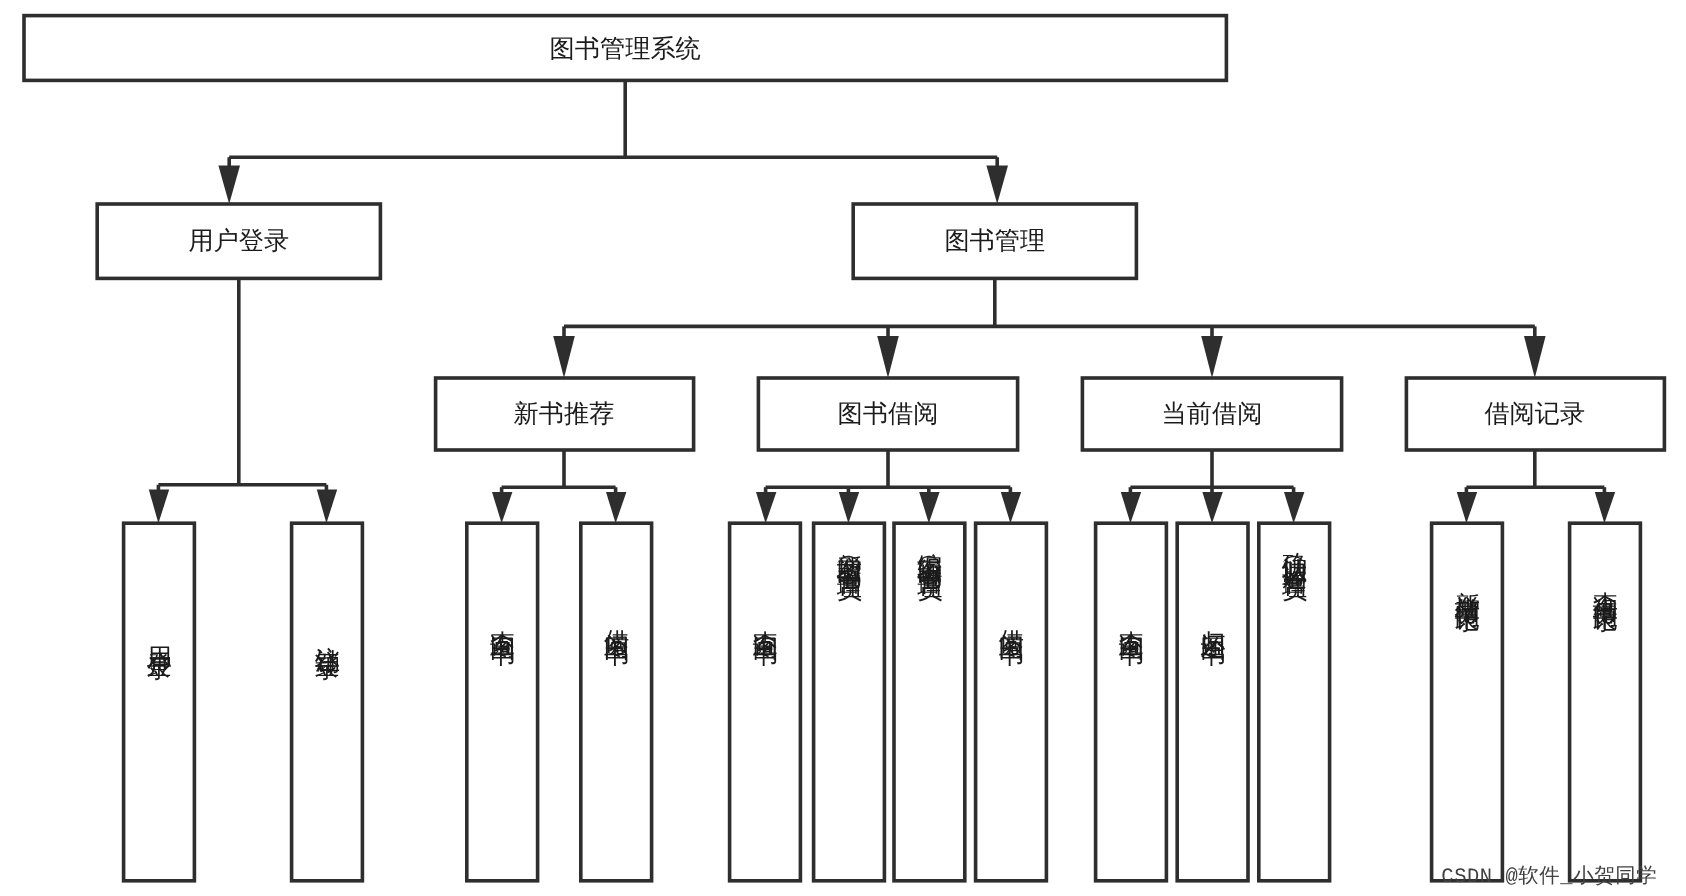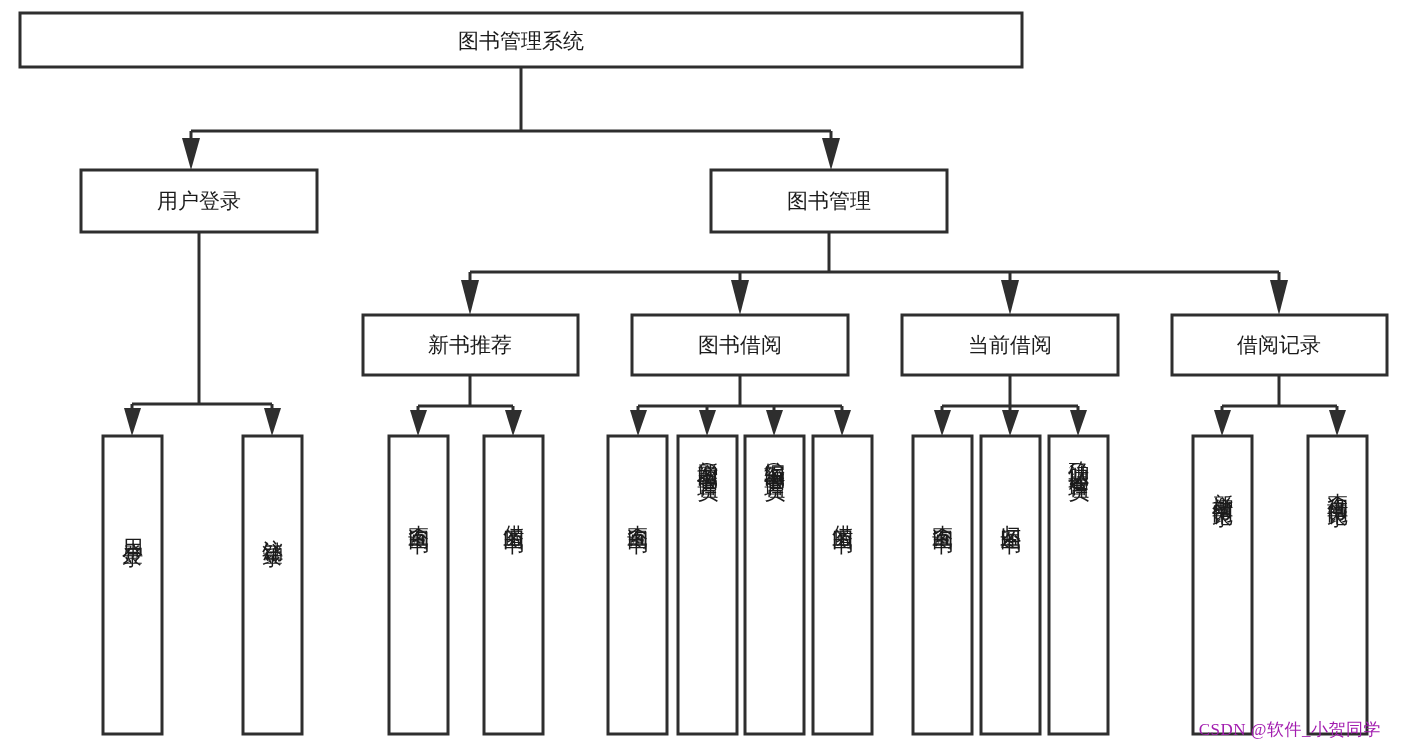--- a/index.html
+++ b/index.html
@@ -63,23 +63,23 @@
     font-size: 21px;
     line-height: 1.08;
     color: #1b1b1b;
     letter-spacing: 3px;
     white-space: nowrap;
   }
   .watermark {
     position: absolute;
     right: 10px;
     bottom: 6px;
-    font-family: Liberation Serif, serif;
+    font-family: Liberation Mono, monospace;
     font-size: 17px;
-    color: #a21caf;
+    color: #404040;
     white-space: nowrap;
     letter-spacing: 0.5px;
   }
 </style>
 </head>
 <body>
 
 <div id="diagram-root">
 
   <svg id="tree-svg" viewBox="0 0 1405 747">

